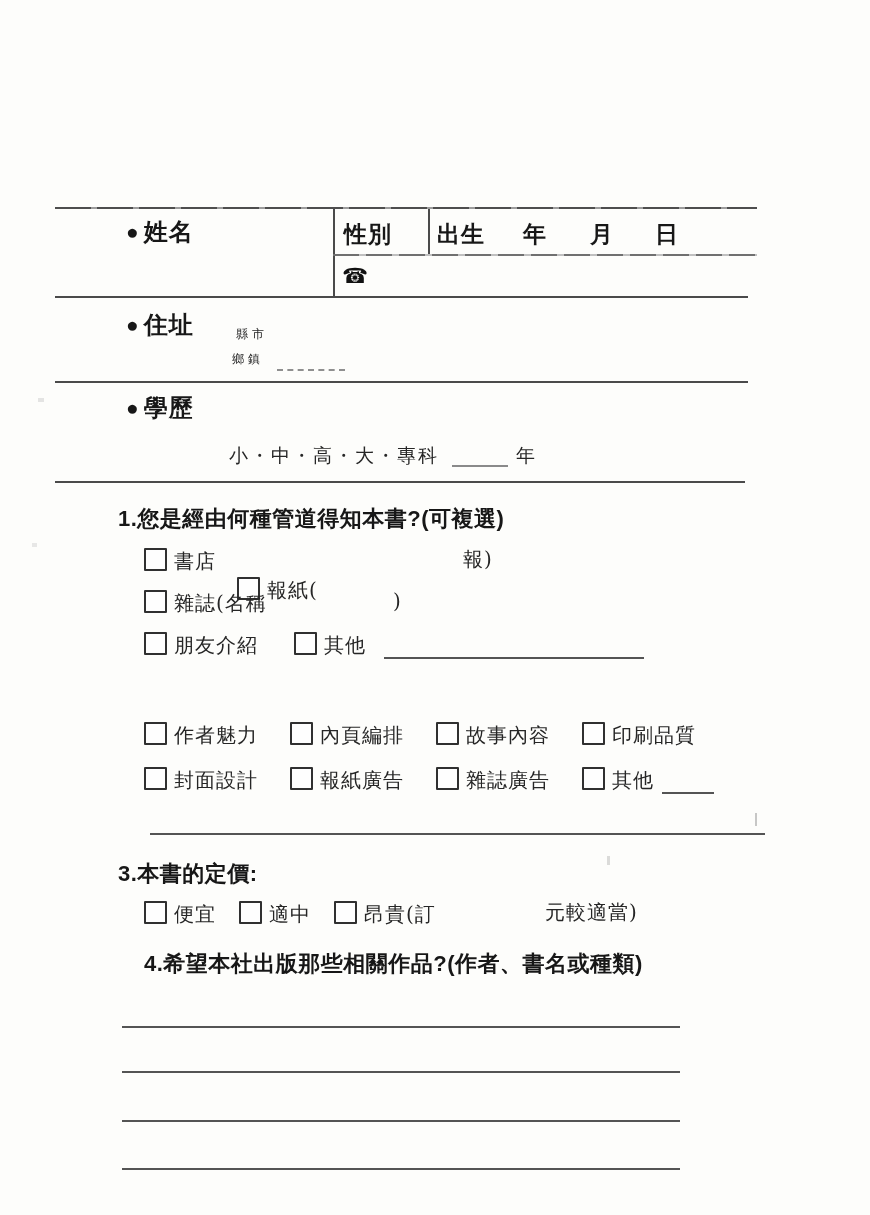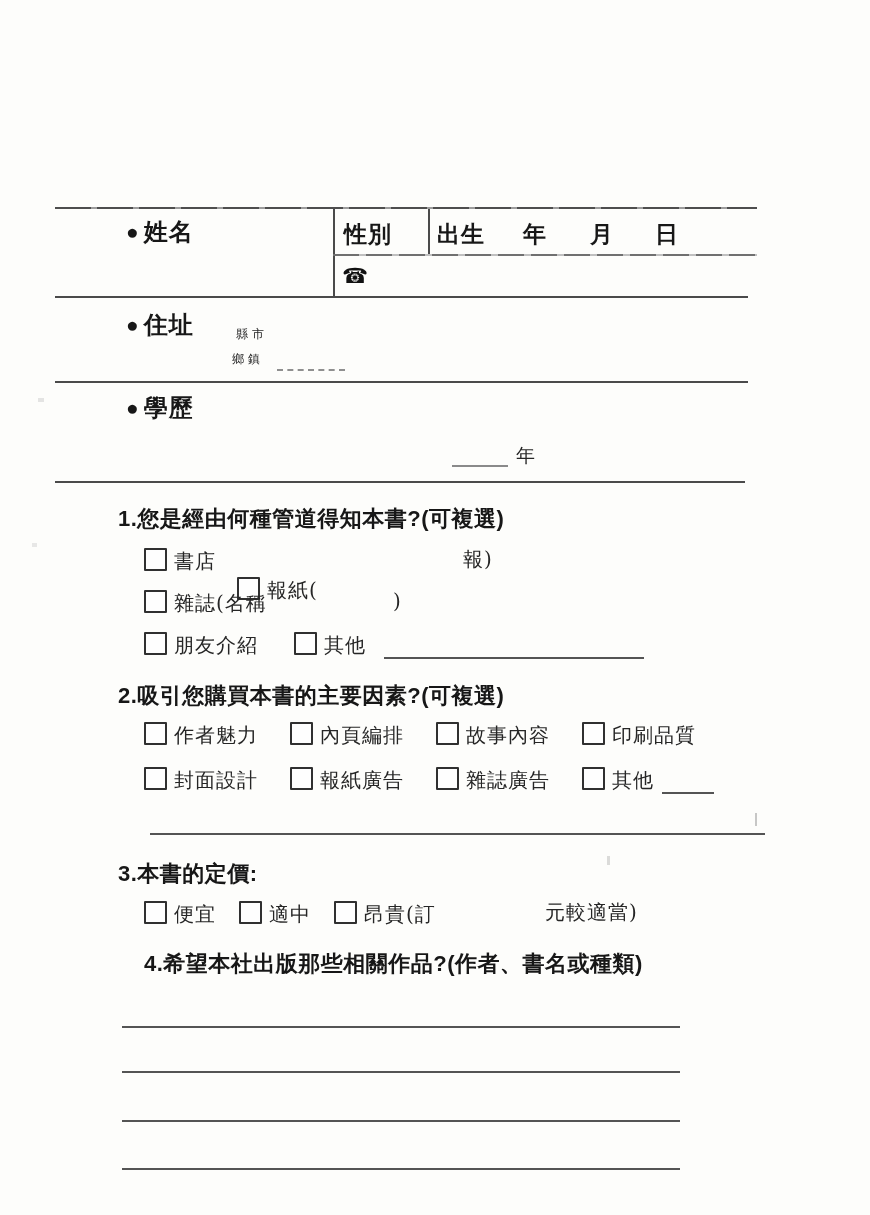--- a/index.html
+++ b/index.html
@@ -57,37 +57,37 @@
   <div class="gothic sec-label" style="left:126px; top:311px;"><span class="bullet">●</span><span>住址</span></div>
 
   <div class="kai small-serif" style="left:236px; top:328px;">縣市</div>
   <div class="kai small-serif" style="left:232px; top:353px;">鄉鎮</div>
   <div class="dashes" style="left:277px; top:369px; width:68px;"></div>
 
   <div class="hline" style="left:55px; top:481px; width:690px;"></div>
 
   <div class="gothic sec-label" style="left:126px; top:394px;"><span class="bullet">●</span><span>學歷</span></div>
 
+  <div class="kai" style="left:229px; top:445px; font-size:19px; letter-spacing:2px;">小・中・高・大・專科</div>
   <div class="blank-line gray" style="left:452px; top:465px; width:56px;"></div>
   <div class="kai" style="left:516px; top:445px; font-size:19px;">年</div>
 
   <div class="gothic q-title" style="left:118px; top:506px;">1.您是經由何種管道得知本書?(可複選)</div>
 
   <div class="opt kai" style="left:144px; top:548px;"><span class="cb"></span><span>書店</span></div>
   <div class="opt kai" style="left:237px; top:577px;"><span class="cb"></span><span>報紙(</span></div>
   <div class="opt kai" style="left:463px; top:548px;">報)</div>
 
   <div class="opt kai" style="left:144px; top:590px;"><span class="cb"></span><span>雜誌(名稱</span></div>
   <div class="opt kai" style="left:393px; top:590px;">)</div>
 
   <div class="opt kai" style="left:144px; top:632px;"><span class="cb"></span><span>朋友介紹</span></div>
   <div class="opt kai" style="left:294px; top:632px;"><span class="cb"></span><span>其他</span></div>
   <div class="blank-line" style="left:384px; top:657px; width:260px;"></div>
 
-  <div class="gothic q-title" style="left:118px; top:683px;">2.吸引您購買本書的主要因素?(可複選)</div>
 
   <div class="opt kai" style="left:144px; top:722px;"><span class="cb"></span><span>作者魅力</span></div>
   <div class="opt kai" style="left:290px; top:722px;"><span class="cb"></span><span>內頁編排</span></div>
   <div class="opt kai" style="left:436px; top:722px;"><span class="cb"></span><span>故事內容</span></div>
   <div class="opt kai" style="left:582px; top:722px;"><span class="cb"></span><span>印刷品質</span></div>
 
   <div class="opt kai" style="left:144px; top:767px;"><span class="cb"></span><span>封面設計</span></div>
   <div class="opt kai" style="left:290px; top:767px;"><span class="cb"></span><span>報紙廣告</span></div>
   <div class="opt kai" style="left:436px; top:767px;"><span class="cb"></span><span>雜誌廣告</span></div>
   <div class="opt kai" style="left:582px; top:767px;"><span class="cb"></span><span>其他</span></div>

